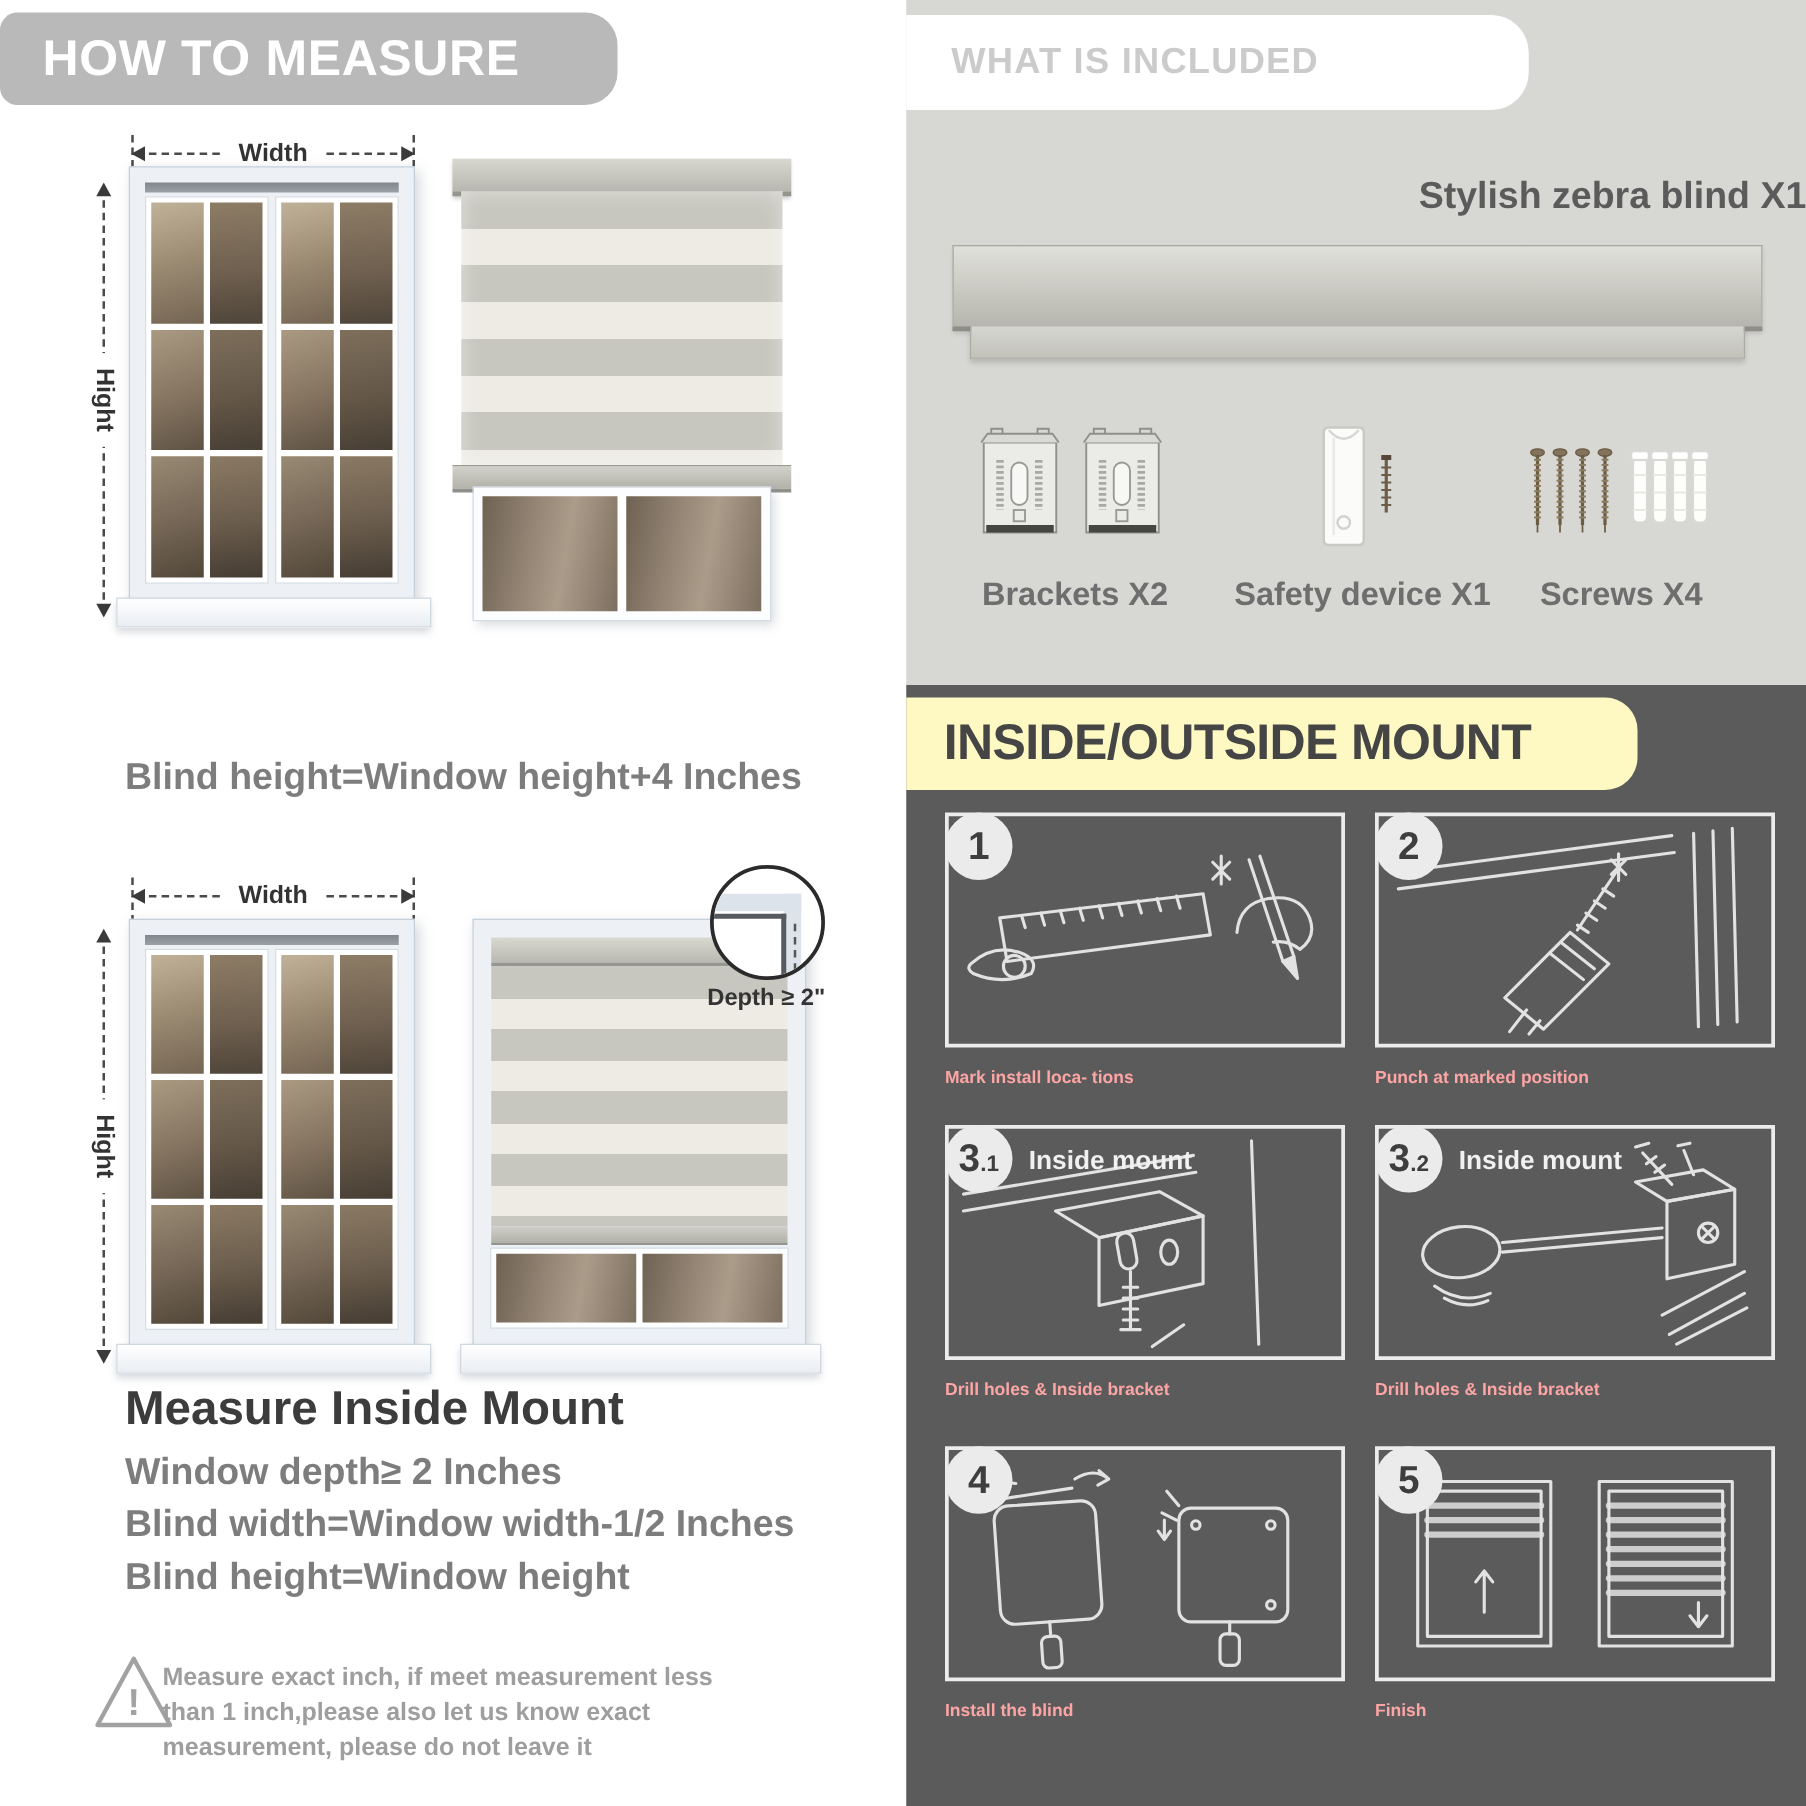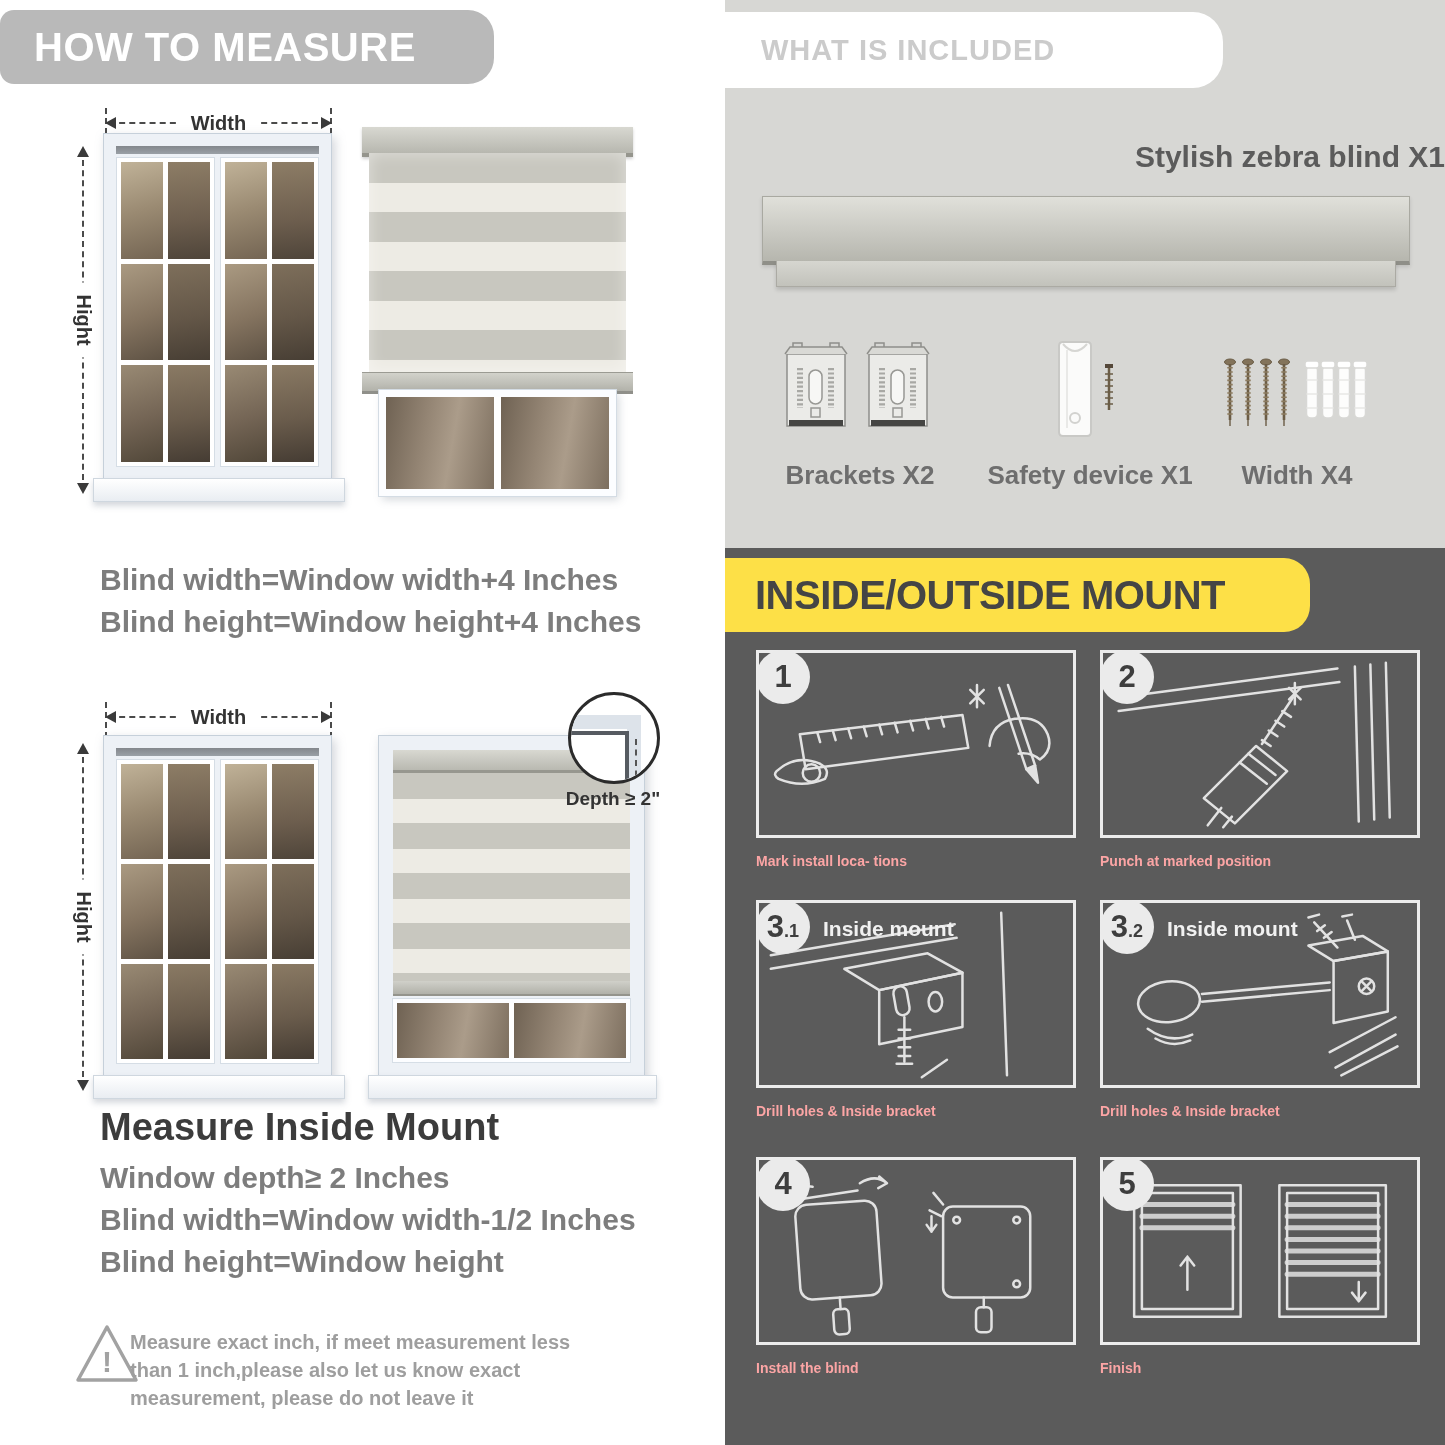--- a/index.html
+++ b/index.html
@@ -88,21 +88,21 @@
   .rail-top{position:absolute;left:37px;top:196px;width:646px;height:64px;
             background:linear-gradient(180deg,#e0e0da,#c9c9c2 55%,#b6b6ae);
             border:1px solid #a9a9a1;border-bottom:4px solid #8f8f88;box-shadow:0 2px 4px rgba(0,0,0,.12);}
   .rail-lip{position:absolute;left:51px;top:261px;width:618px;height:25px;
             background:linear-gradient(180deg,#d6d6d0,#c2c2bb);border:1px solid #abaaa3;border-top:0;
             box-shadow:0 3px 4px rgba(0,0,0,.15);}
   .comp-label{position:absolute;top:460px;font-size:26px;font-weight:bold;color:#6e6e6e;text-align:center;white-space:nowrap;}
 
   
   .rbot{position:absolute;left:725px;top:548px;width:720px;height:897px;background:#5b5b5b;}
-  .cap2{position:absolute;left:0;top:10px;width:585px;height:74px;background:#fde047;border-radius:0 26px 26px 0;}
+  .cap2{position:absolute;left:0;top:10px;width:585px;height:74px;background:#fef9c3;border-radius:0 26px 26px 0;}
   .cap2 span{position:absolute;left:30px;top:50%;transform:translateY(-50%);font-size:40px;font-weight:bold;
              color:#454545;letter-spacing:-0.5px;white-space:nowrap;}
   .step{position:absolute;width:320px;height:188px;border:3px solid #ececec;box-sizing:border-box;background:#5b5b5b;}
   .badge{position:absolute;left:-3px;top:-3px;width:54px;height:54px;border-radius:50%;background:#ebebeb;
          display:flex;align-items:center;justify-content:center;z-index:2;}
   .badge .n{font-size:31px;font-weight:bold;color:#3e3e3e;}
   .badge .sub{font-size:18px;font-weight:bold;color:#3e3e3e;margin-top:9px;}
   .step-title{position:absolute;left:64px;top:14px;font-size:21px;font-weight:bold;color:#f1f1f1;white-space:nowrap;z-index:2;}
   .art{position:absolute;left:0;top:0;width:100%;height:100%;}
   .art *{vector-effect:non-scaling-stroke;}
@@ -155,21 +155,20 @@
   <div class="sill" style="left:93px;top:478px;width:250px;height:22px;"></div>
 
   <div class="z-cassette" style="left:362px;top:127px;width:271px;height:26px;"></div>
   <div class="z-shade" style="left:369px;top:153px;width:257px;height:219px;"></div>
   <div class="z-rail" style="left:362px;top:372px;width:271px;height:18px;"></div>
   <div class="z-underwin" style="left:379px;top:390px;width:237px;height:106px;box-sizing:border-box;">
     <div class="upane"></div>
     <div class="upane"></div>
   </div>
 
-  <p class="sec-line" style="top:563px;">Blind width=Window width+4 Inches</p>
   <p class="sec-line" style="top:605px;">Blind height=Window height+4 Inches</p>
 
   <div class="harrow" style="left:105px;top:710px;width:227px;">
     <i class="ext" style="left:0"></i>
     <i class="ext" style="right:0"></i>
     <i class="hline"></i>
     <i class="ah l"></i>
     <i class="ah r"></i>
     <span class="alabel">Width</span>
   </div>
@@ -318,21 +317,21 @@
     </g>
     <g transform="translate(140,0)">
       <rect x="-5.5" y="16" width="11" height="52" rx="4.5" fill="#fdfdfc" stroke="#d8d8d5" stroke-width="1.5"></rect>
       <rect x="-7" y="11" width="14" height="7" rx="2.5" fill="#ffffff" stroke="#d8d8d5" stroke-width="1.5"></rect>
       <path d="M-5.5,30 h11 M-5.5,44 h11 M-5.5,58 h11" stroke="#e8e8e5" stroke-width="1.5"></path>
     </g>
   </svg>
 
   <div class="comp-label" style="left:40px;width:190px;">Brackets X2</div>
   <div class="comp-label" style="left:260px;width:210px;">Safety device X1</div>
-  <div class="comp-label" style="left:482px;width:180px;">Width X4</div>
+  <div class="comp-label" style="left:482px;width:180px;">Screws X4</div>
 </section>
 
 <section class="rbot">
   <div class="cap2">
     <span>INSIDE/OUTSIDE MOUNT</span>
   </div>
 
   <div class="step" style="left:31px;top:102px;">
     <div class="badge">
       <span class="n">1</span>

